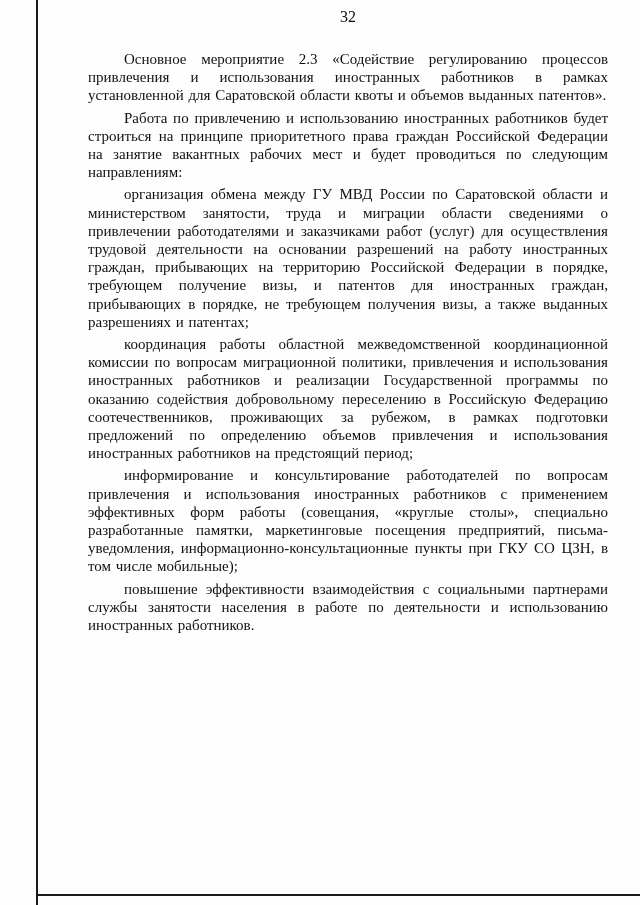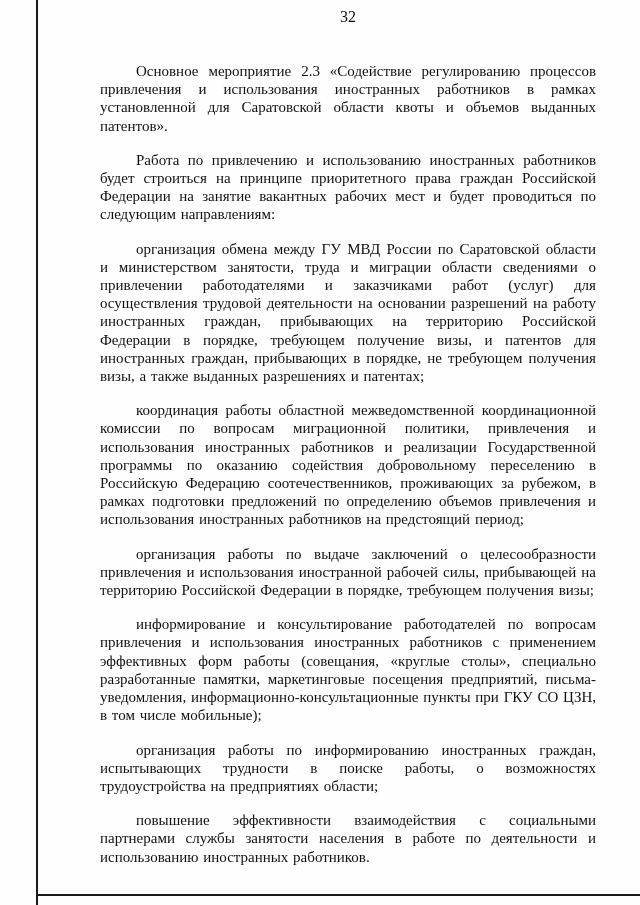--- a/index.html
+++ b/index.html
@@ -45,21 +45,21 @@
     font-size: 16px;
     line-height: 18px;
   }
   .content {
     position: absolute;
     top: 46px;
     left: 84px;
     width: 528px;
   }
   .content p {
-    margin: 16px;
+    margin: 4px;
     padding: 0;
     font-size: 15px;
     line-height: 18.2px;
     text-align: justify;
     text-indent: 36px;
     word-spacing: 1px;
   }
 </style>
 </head>
 <body>
@@ -68,18 +68,16 @@
   <div class="border-left"></div>
   <div class="border-bottom"></div>
 
   <div class="page-number">32</div>
 
   <div class="content">
     <p>Основное мероприятие 2.3 «Содействие регулированию процессов привлечения и использования иностранных работников в рамках установленной для Саратовской области квоты и объемов выданных патентов».</p>
     <p>Работа по привлечению и использованию иностранных работников будет строиться на принципе приоритетного права граждан Российской Федерации на занятие вакантных рабочих мест и будет проводиться по следующим направлениям:</p>
     <p>организация обмена между ГУ МВД России по Саратовской области и министерством занятости, труда и миграции области сведениями о привлечении работодателями и заказчиками работ (услуг) для осуществления трудовой деятельности на основании разрешений на работу иностранных граждан, прибывающих на территорию Российской Федерации в порядке, требующем получение визы, и патентов для иностранных граждан, прибывающих в порядке, не требующем получения визы, а также выданных разрешениях и патентах;</p>
     <p>координация работы областной межведомственной координационной комиссии по вопросам миграционной политики, привлечения и использования иностранных работников и реализации Государственной программы по оказанию содействия добровольному переселению в Российскую Федерацию соотечественников, проживающих за рубежом, в рамках подготовки предложений по определению объемов привлечения и использования иностранных работников на предстоящий период;</p>
-    <p>организация работы по выдаче заключений о целесообразности привлечения и использования иностранной рабочей силы, прибывающей на территорию Российской Федерации в порядке, требующем получения визы;</p>
     <p>информирование и консультирование работодателей по вопросам привлечения и использования иностранных работников с применением эффективных форм работы (совещания, «круглые столы», специально разработанные памятки, маркетинговые посещения предприятий, письма-уведомления, информационно-консультационные пункты при ГКУ СО ЦЗН, в том числе мобильные);</p>
-    <p>организация работы по информированию иностранных граждан, испытывающих трудности в поиске работы, о возможностях трудоустройства на предприятиях области;</p>
     <p>повышение эффективности взаимодействия с социальными партнерами службы занятости населения в работе по деятельности и использованию иностранных работников.</p>
   </div>
 </div>
 
 </body></html>

